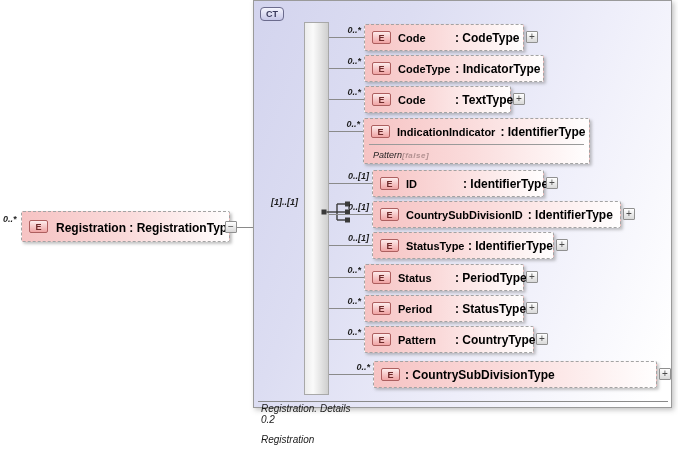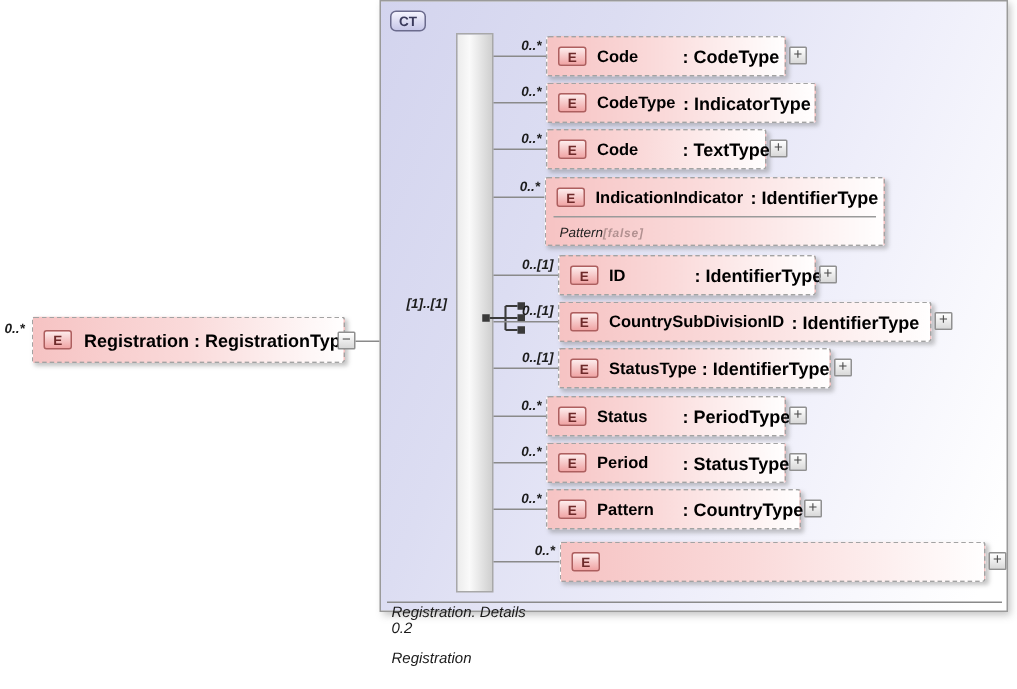--- a/index.html
+++ b/index.html
@@ -211,20 +211,21 @@
        <span class="elem-name">Pattern</span>
        <span class="elem-type">: CountryType</span>
      </div>
         </div>
         <div class="pm-box" style="left: 282px; top: 332px;">+</div>
         <div class="connector" style="left: 75px; top: 373px; width: 44px;"></div>
         <div class="occ-label" style="left: 70px; top: 361px; width: 46px; text-align: right;">0..*</div>
         <div class="elem-box" style="left: 119px; top: 360px; width: 284px; height: 27px;">
           <div class="elem-row">
        <span class="e-badge">E</span>
+       <span class="elem-type">: CountrySubDivisionType</span>
      </div>
         </div>
         <div class="pm-box" style="left: 405px; top: 367px;">+</div>
       </div>
 
     <div class="ct-footer-divider"></div>
     <div class="ct-footer-line" style="top:402px;">Registration. Details</div>
     <div class="ct-footer-line" style="top:413px;">0.2</div>
     <div class="ct-footer-line" style="top:433px;">Registration</div>
   </div>

